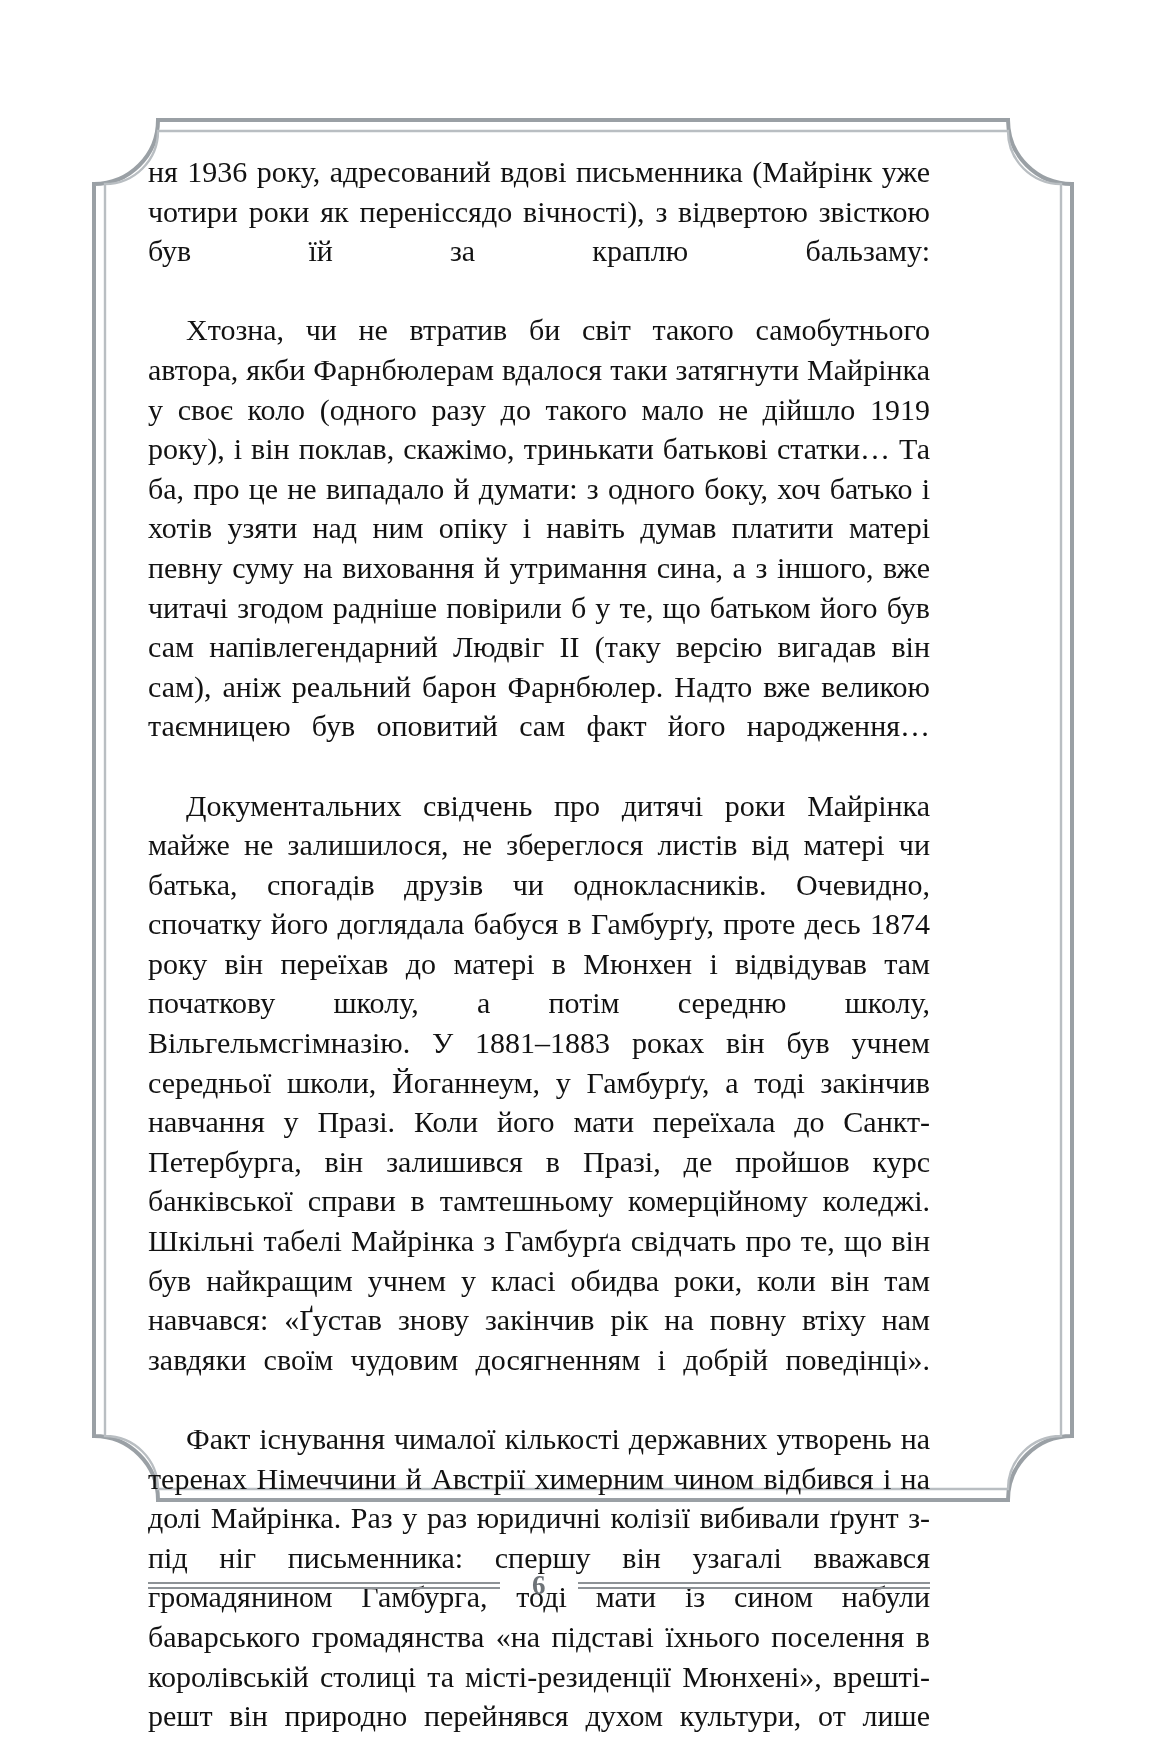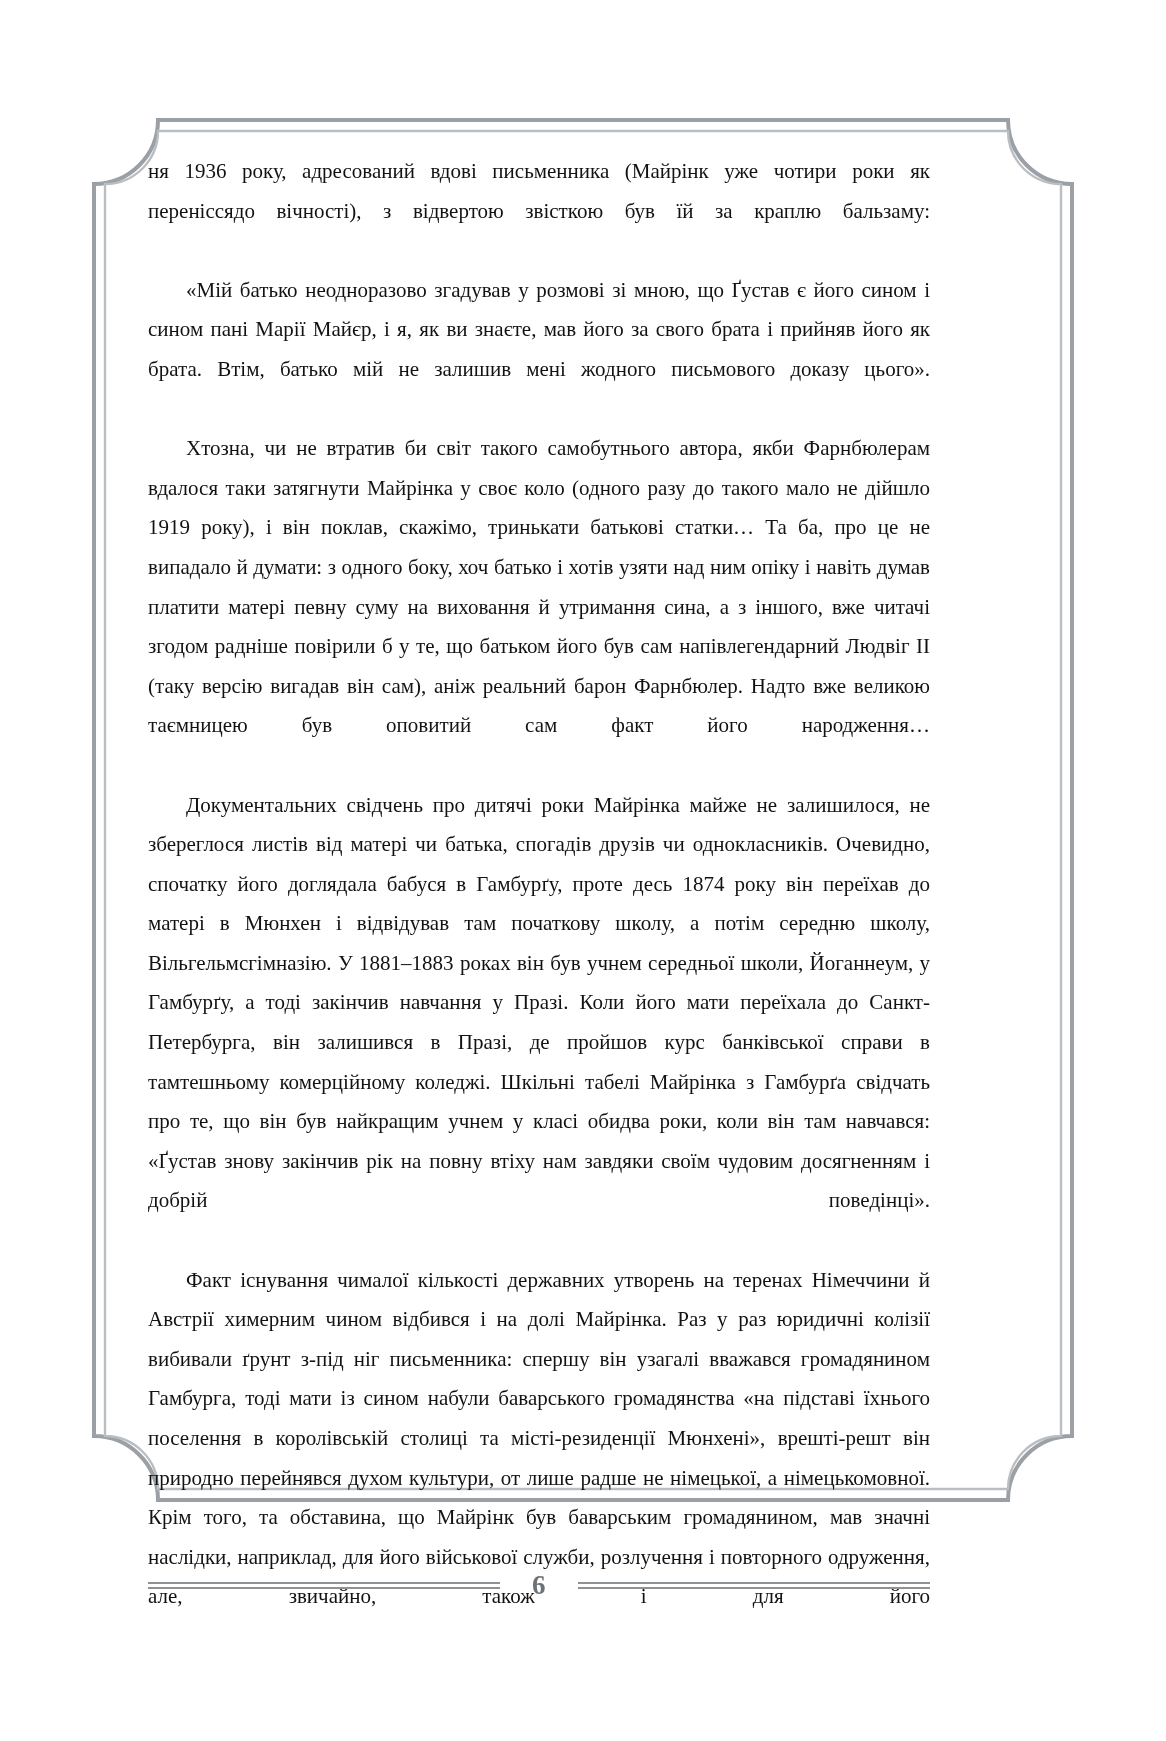--- a/index.html
+++ b/index.html
@@ -35,21 +35,21 @@
     left: 148px;
     top: 152px;
     width: 782px;
     height: 1320px;
   }
 
   p.body-par {
     margin: 0;
     text-align: justify;
     text-justify: inter-word;
-    font-size: 21px;
+    font-size: 30px;
     line-height: 39.6px;
     color: #121212;
     text-indent: 0;
     hyphens: manual;
     -webkit-hyphens: manual;
     word-spacing: 0.01em;
   }
   p.indent { text-indent: 38px; }
 
   
@@ -105,21 +105,20 @@
     <svg viewBox="0 0 990 1392" preserveAspectRatio="none" aria-hidden="true">
 
       <path d="M 70 6 L 920 6 A 64 64 0 0 0 984 70 L 984 1322 A 64 64 0 0 0 920 1386 L 70 1386 A 64 64 0 0 0 6 1322 L 6 70 A 64 64 0 0 0 70 6 Z" fill="none" stroke="#9aa0a5" stroke-width="4"></path>
 
       <path d="M 70 17 L 920 17 A 53 53 0 0 0 973 70 L 973 1322 A 53 53 0 0 0 920 1375 L 70 1375 A 53 53 0 0 0 17 1322 L 17 70 A 53 53 0 0 0 70 17 Z" fill="none" stroke="#b9bec2" stroke-width="2.4"></path>
     </svg>
   </div>
 
   <div class="text-column">
     <p class="body-par">ня 1936 року, адресований вдові письменника (Майрінк уже чотири роки як переніссядо вічності), з відвертою звісткою був їй за краплю бальзаму:</p>
-    <p class="body-par indent">«Мій батько неодноразово згадував у розмові зі мною, що Ґустав є його сином і сином пані Марії Майєр, і я, як ви знаєте, мав його за свого брата і прийняв його як брата. Втім, батько мій не залишив мені жодного письмового доказу цього».</p>
     <p class="body-par indent">Хтозна, чи не втратив би світ такого самобутнього автора, якби Фарнбюлерам вдалося таки затягнути Майрінка у своє коло (одного разу до такого мало не дійшло 1919 року), і він поклав, скажімо, тринькати батькові статки… Та ба, про це не випадало й думати: з одного боку, хоч батько і хотів узяти над ним опіку і навіть думав платити матері певну суму на виховання й утримання сина, а з іншого, вже читачі згодом радніше повірили б у те, що батьком його був сам напівлегендарний Людвіг II (таку версію вигадав він сам), аніж реальний барон Фарнбюлер. Надто вже великою таємницею був оповитий сам факт його народження…</p>
     <p class="body-par indent">Документальних свідчень про дитячі роки Майрінка майже не залишилося, не збереглося листів від матері чи батька, спогадів друзів чи однокласників. Очевидно, спочатку його доглядала бабуся в Гамбурґу, проте десь 1874 року він переїхав до матері в Мюнхен і відвідував там початкову школу, а потім середню школу, Вільгельмсгімназію. У 1881–1883 роках він був учнем середньої школи, Йоганнеум, у Гамбурґу, а тоді закінчив навчання у Празі. Коли його мати переїхала до Санкт-Петербурга, він залишився в Празі, де пройшов курс банківської справи в тамтешньому комерційному коледжі. Шкільні табелі Майрінка з Гамбурґа свідчать про те, що він був найкращим учнем у класі обидва роки, коли він там навчався: «Ґустав знову закінчив рік на повну втіху нам завдяки своїм чудовим досягненням і добрій поведінці».</p>
     <p class="body-par indent">Факт існування чималої кількості державних утворень на теренах Німеччини й Австрії химерним чином відбився і на долі Майрінка. Раз у раз юридичні колізії вибивали ґрунт з-під ніг письменника: спершу він узагалі вважався громадянином Гамбурга, тоді мати із сином набули баварського громадянства «на підставі їхнього поселення в королівській столиці та місті-резиденції Мюнхені», врешті-решт він природно перейнявся духом культури, от лише радше не німецької, а німецькомовної. Крім того, та обставина, що Майрінк був баварським громадянином, мав значні наслідки, наприклад, для його військової служби, розлучення і повторного одруження, але, звичайно, також і для його</p>
   </div>
 
   <div class="footer">
     <span class="footer-rule"></span>
     <span class="page-number">6</span>
     <span class="footer-rule"></span>
   </div>

